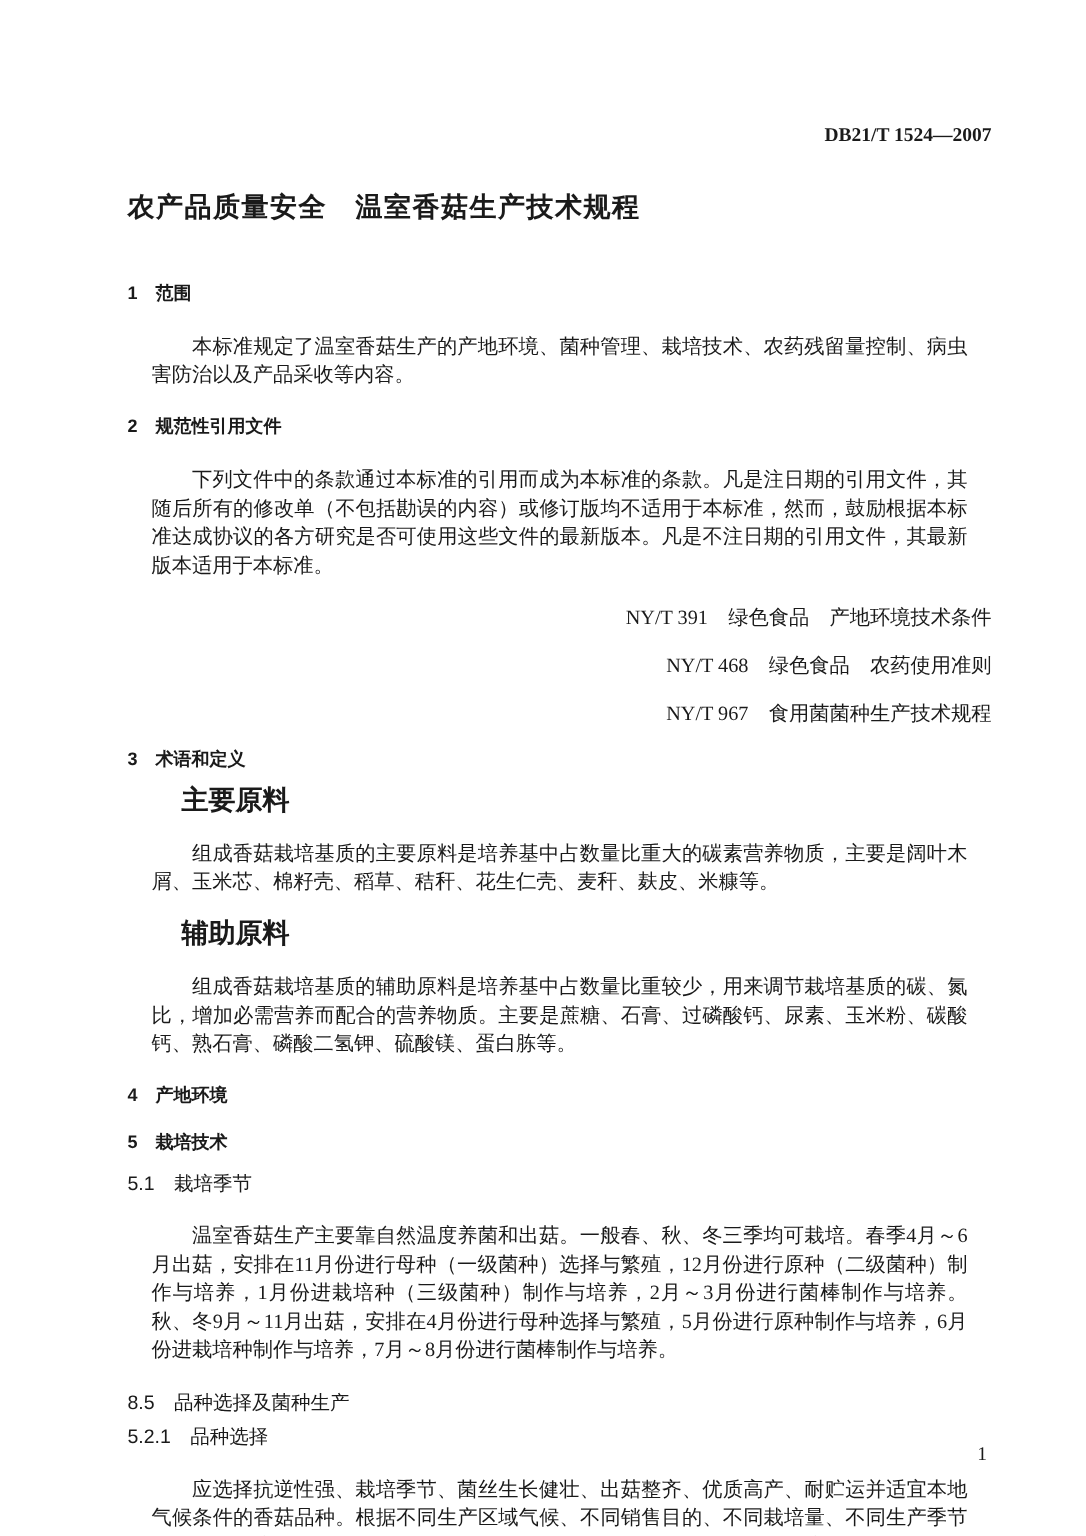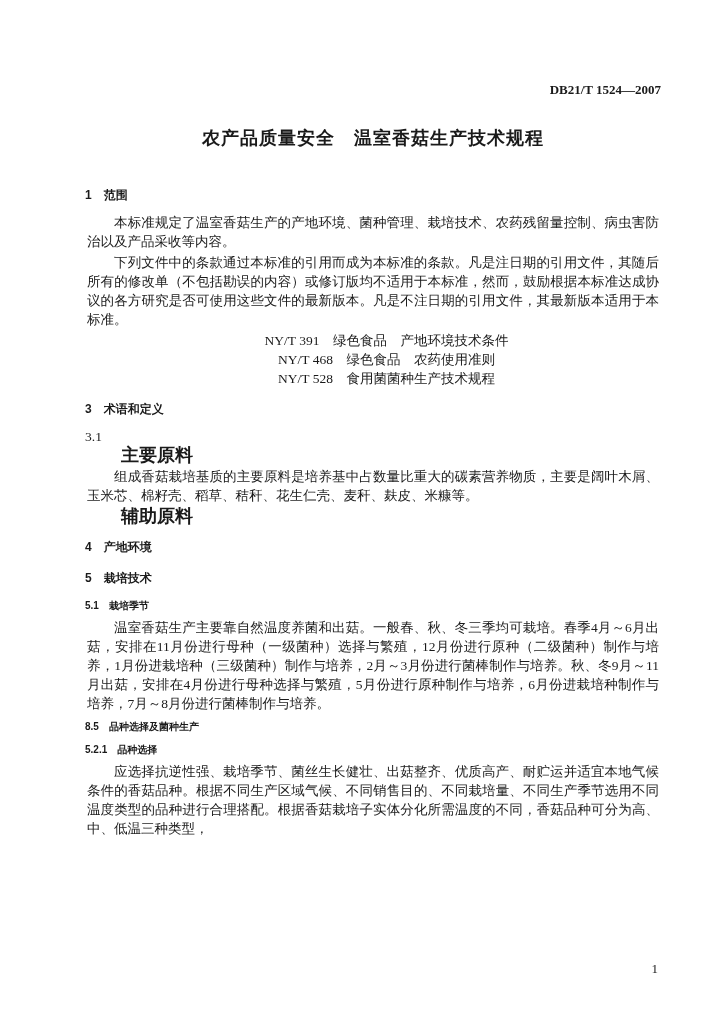--- a/index.html
+++ b/index.html
@@ -18,47 +18,46 @@
     overflow: hidden;
   }
   .doc-number {
     text-align: right;
     font-weight: 700;
     font-size: 13px;
     margin: 0 0 30px 0;
     font-family: "Liberation Serif", "DejaVu Serif", serif;
   }
   .title {
-    text-align: center;
     font-size: 18px;
     font-weight: 700;
     margin: 0 0 38px 0;
     font-family: "Liberation Sans", "DejaVu Sans", sans-serif;
     letter-spacing: 1px;
   }
   .h1 {
     font-weight: 700;
     font-family: "Liberation Sans", "DejaVu Sans", sans-serif;
     font-size: 12px;
     margin: 12px 0 8px 0;
   }
   .h2, .h3 {
-    font-weight: 700;
+    font-weight: 400;
     font-family: "Liberation Sans", "DejaVu Sans", sans-serif;
-    font-size: 10px;
+    font-size: 13px;
     margin: 4px 0 3px 0;
   }
   .para {
-    margin: 2px;
+    margin: 16px;
     text-indent: 2em;
     text-align: justify;
   }
   .ref {
-    margin: 0 0 0 2em;
-    text-align: center;
+    margin: 13px 0 0 2em;
+    text-align: right;
   }
   .clause {
     margin: 5px 0 0 0;
   }
   .term {
     font-weight: 700;
     font-family: "Liberation Sans", "DejaVu Sans", sans-serif;
     font-size: 18px;
     margin: 0 0 0 2em;
   }
@@ -74,30 +73,31 @@
 
 <div class="page">
 
   <div class="doc-number">DB21/T 1524—2007</div>
 
   <h1 class="title">农产品质量安全　温室香菇生产技术规程</h1>
 
   <p class="h1">1　范围</p>
   <p class="para">本标准规定了温室香菇生产的产地环境、菌种管理、栽培技术、农药残留量控制、病虫害防治以及产品采收等内容。</p>
 
+  <p class="h1">2　规范性引用文件</p>
   <p class="para">下列文件中的条款通过本标准的引用而成为本标准的条款。凡是注日期的引用文件，其随后所有的修改单（不包括勘误的内容）或修订版均不适用于本标准，然而，鼓励根据本标准达成协议的各方研究是否可使用这些文件的最新版本。凡是不注日期的引用文件，其最新版本适用于本标准。</p>
   <p class="ref">NY/T 391　绿色食品　产地环境技术条件</p>
   <p class="ref">NY/T 468　绿色食品　农药使用准则</p>
-  <p class="ref">NY/T 528　食用菌菌种生产技术规程</p>
+  <p class="ref">NY/T 967　食用菌菌种生产技术规程</p>
 
   <p class="h1">3　术语和定义</p>
-  <p class="clause">3.1</p>
   <p class="term">主要原料</p>
   <p class="para">组成香菇栽培基质的主要原料是培养基中占数量比重大的碳素营养物质，主要是阔叶木屑、玉米芯、棉籽壳、稻草、秸秆、花生仁壳、麦秆、麸皮、米糠等。</p>
   <p class="term">辅助原料</p>
+  <p class="para">组成香菇栽培基质的辅助原料是培养基中占数量比重较少，用来调节栽培基质的碳、氮比，增加必需营养而配合的营养物质。主要是蔗糖、石膏、过磷酸钙、尿素、玉米粉、碳酸钙、熟石膏、磷酸二氢钾、硫酸镁、蛋白胨等。</p>
 
   <p class="h1">4　产地环境</p>
 
   <p class="h1">5　栽培技术</p>
   <p class="h2">5.1　栽培季节</p>
   <p class="para">温室香菇生产主要靠自然温度养菌和出菇。一般春、秋、冬三季均可栽培。春季4月～6月出菇，安排在11月份进行母种（一级菌种）选择与繁殖，12月份进行原种（二级菌种）制作与培养，1月份进栽培种（三级菌种）制作与培养，2月～3月份进行菌棒制作与培养。秋、冬9月～11月出菇，安排在4月份进行母种选择与繁殖，5月份进行原种制作与培养，6月份进栽培种制作与培养，7月～8月份进行菌棒制作与培养。</p>
   <p class="h2">8.5　品种选择及菌种生产</p>
   <p class="h3">5.2.1　品种选择</p>
   <p class="para">应选择抗逆性强、栽培季节、菌丝生长健壮、出菇整齐、优质高产、耐贮运并适宜本地气候条件的香菇品种。根据不同生产区域气候、不同销售目的、不同栽培量、不同生产季节选用不同温度类型的品种进行合理搭配。根据香菇栽培子实体分化所需温度的不同，香菇品种可分为高、中、低温三种类型，</p>
 

